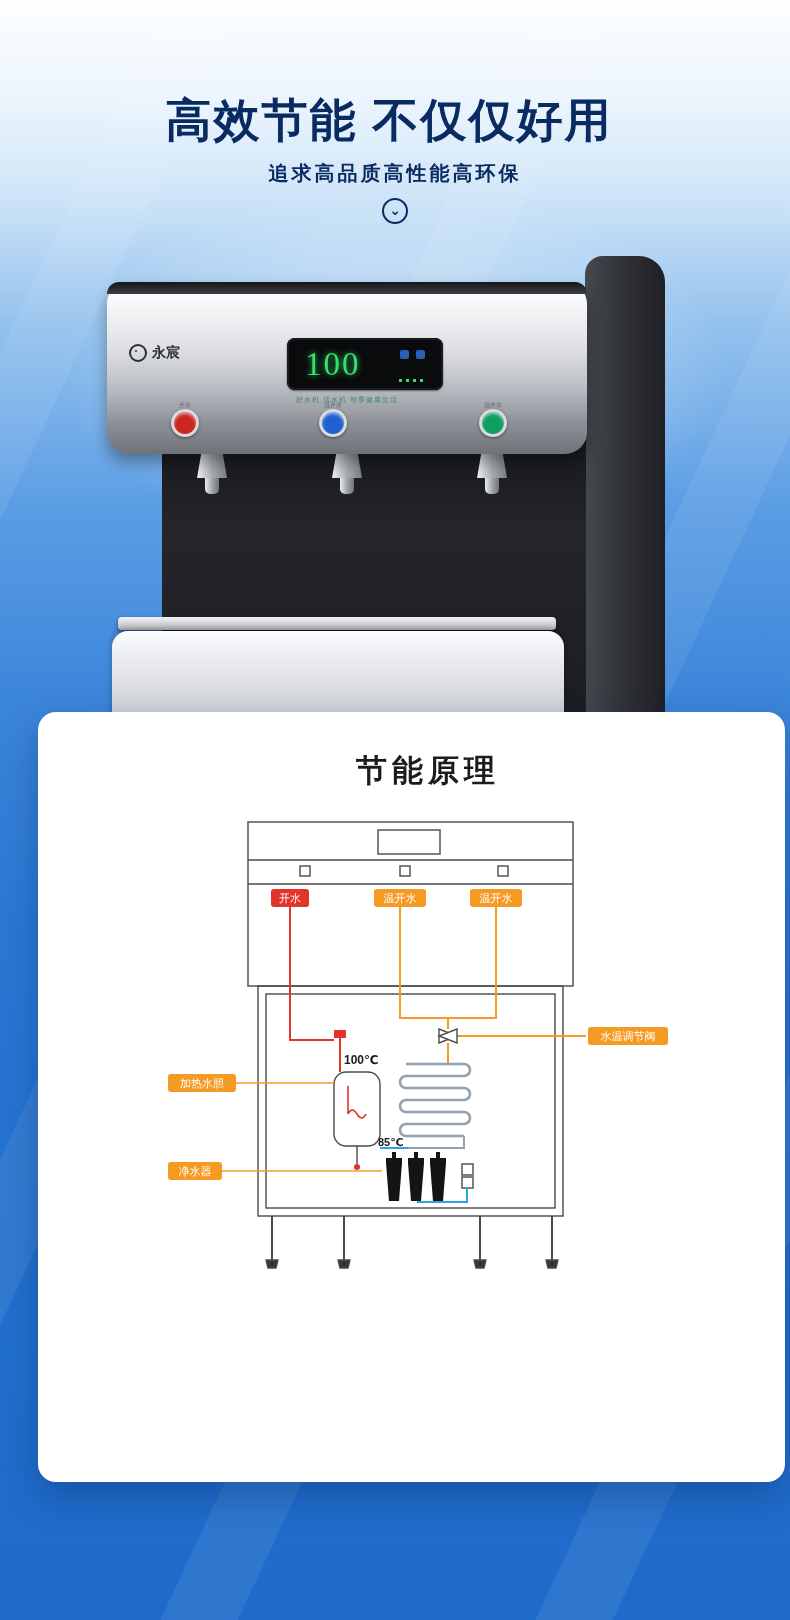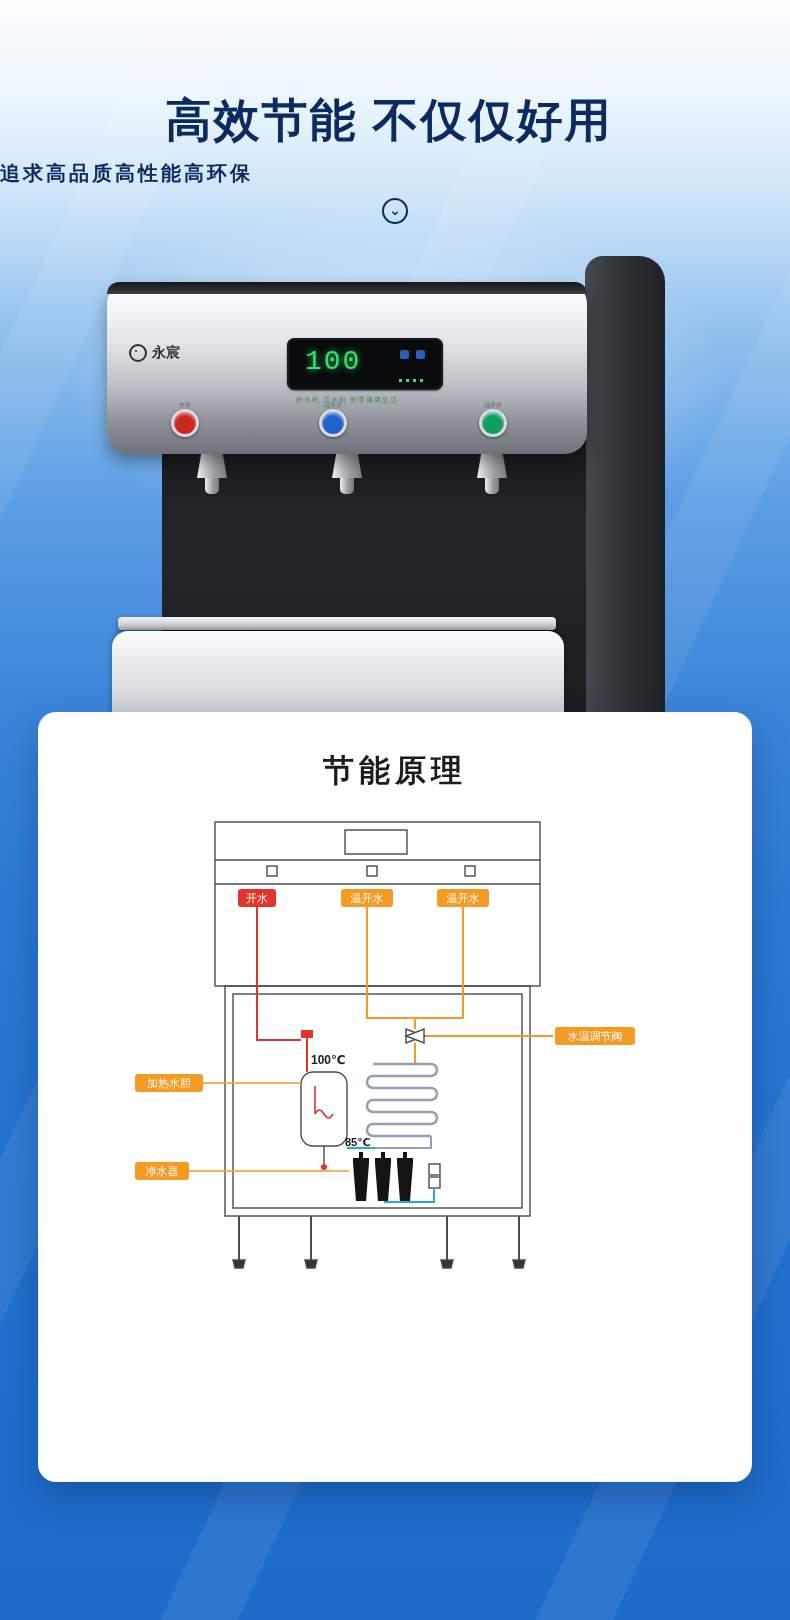--- a/index.html
+++ b/index.html
@@ -7,21 +7,21 @@
     position:relative;width:790px;height:1620px;overflow:hidden;
     font-family:"Liberation Sans","DejaVu Sans",sans-serif;
     background:
       radial-gradient(60% 16% at 50% 23%, rgba(255,255,255,.55), rgba(255,255,255,0) 70%),
       repeating-linear-gradient(115deg, rgba(255,255,255,0) 0 150px, rgba(255,255,255,.07) 150px 220px, rgba(255,255,255,0) 220px 340px),
       linear-gradient(180deg,#fdfeff 0%,#ecf5fd 6%,#cfe5f8 12%,#94c2ee 20%,#5c9ee4 31%,#3c86da 43%,#2b79d4 56%,#2472cf 72%,#1e6bca 100%);
   }
   
   .hero-title{position:absolute;top:90px;left:0;right:12px;text-align:center;
     font-size:46px;font-weight:bold;color:var(--accent,#0a2a62);letter-spacing:2px;}
-  .hero-subtitle{position:absolute;top:160px;left:0;right:0;
+  .hero-subtitle{position:absolute;top:160px;left:0;right:0;text-align:center;
     font-size:20px;font-weight:600;color:var(--accent,#0a2a62);letter-spacing:3px;}
   .scroll-icon{position:absolute;top:198px;left:50%;transform:translateX(-50%);
     width:22px;height:22px;border:2px solid var(--accent,#0a2a62);border-radius:50%;
     color:var(--accent,#0a2a62);font-size:14px;line-height:20px;text-align:center;font-weight:bold;}
   
   .machine{position:absolute;left:0;top:0;width:100%;height:100%;pointer-events:none;}
   .side-panel{position:absolute;left:585px;top:256px;width:80px;height:470px;z-index:1;
     border-radius:18px 26px 0 0;background:linear-gradient(90deg,#45484e,#2b2d32 60%,#1f2126);}
   .body-dark{position:absolute;left:162px;top:440px;width:424px;height:290px;z-index:1;
     background:linear-gradient(180deg,#17191d,#24262b 30%,#1b1d21);}
@@ -30,21 +30,21 @@
     background:linear-gradient(180deg,#ffffff 0%,#f2f3f5 18%,#dcdee2 40%,#b9bcc2 62%,#8d9097 82%,#6f7278 100%);}
   .head::before{content:"";position:absolute;top:0;left:0;right:0;height:12px;
     border-radius:22px 22px 0 0;background:linear-gradient(180deg,#141619,#3a3d43);}
   .brand{position:absolute;left:22px;top:62px;display:flex;align-items:center;gap:5px;
     color:#2b2e33;font-weight:bold;font-size:14px;justify-content:flex-end;}
   .brand-icon{width:14px;height:14px;border:2px solid #2b2e33;border-radius:50%;position:relative;}
   .brand-icon::after{content:"";position:absolute;left:4px;top:4px;width:2px;height:2px;background:#2b2e33;border-radius:50%;}
   .display{position:absolute;left:180px;top:56px;width:156px;height:52px;background:#090b0d;
     border-radius:8px;box-shadow:inset 0 0 0 2px #171a1e, 0 1px 2px rgba(0,0,0,.5);}
   .display-value{position:absolute;left:18px;top:8px;color:var(--digit_green,#35e06e);
-    font-family:Liberation Mono, monospace;font-size:28px;letter-spacing:2px;
+    font-family:Liberation Serif, serif;font-size:33px;letter-spacing:2px;
     text-shadow:0 0 6px rgba(53,224,110,.85);}
   .disp-ico{position:absolute;width:9px;height:9px;border-radius:2px;background:#2f6fd4;opacity:.85;}
   .disp-ico.a{right:34px;top:12px;}
   .disp-ico.b{right:18px;top:12px;}
   .disp-dots{position:absolute;right:18px;bottom:8px;width:26px;height:3px;
     background:repeating-linear-gradient(90deg,#35e06e 0 3px,transparent 3px 7px);}
   .display-tagline{position:absolute;left:0;right:0;top:113px;text-align:center;
     font-size:7px;color:#3f8a5e;letter-spacing:1px;}
   .mbtn{position:absolute;top:127px;width:22px;height:22px;border-radius:50%;
     border:3px solid #d9dbdf;box-shadow:inset 0 2px 3px rgba(255,255,255,.55), 0 1px 3px rgba(0,0,0,.45);}
@@ -58,21 +58,21 @@
   .faucet .fspout{position:absolute;left:10px;top:26px;width:14px;height:16px;
     border-radius:0 0 5px 5px;background:linear-gradient(90deg,#eceef1,#9b9ea4 55%,#73767c);}
   .faucet.f1{left:195px;} .faucet.f2{left:330px;} .faucet.f3{left:475px;}
   .tray{position:absolute;left:118px;top:617px;width:438px;height:13px;z-index:2;
     border-radius:4px;background:linear-gradient(180deg,#f2f3f6,#b4b7bd);box-shadow:0 2px 4px rgba(0,0,0,.45);}
   .lower-panel{position:absolute;left:112px;top:631px;width:452px;height:95px;z-index:2;
     border-radius:16px 16px 0 0;box-shadow:0 -2px 6px rgba(0,0,0,.3);
     background:linear-gradient(180deg,#fbfcfd,#e2e4e8 45%,#c6c9cf);}
   
   .card{position:absolute;left:38px;top:712px;width:714px;height:770px;z-index:5;
-    background:#ffffff;border-radius:18px;box-shadow:0 14px 34px rgba(8,40,96,.35);}
+    background:#ffffff;border-radius:18px;box-shadow:0 14px 34px rgba(8,40,96,.35);padding-left:33px;}
   .card-title{margin:38px 0 0;text-align:center;font-size:31px;font-weight:bold;
     color:#1c1c1c;letter-spacing:5px;}
   .card-sub{margin-top:12px;display:flex;align-items:center;justify-content:center;gap:14px;}
   .card-sub .rule{width:58px;height:1px;background:#cfcfcf;}
   .card-sub .card-subtitle{color:#9a9a9a;font-size:12px;letter-spacing:2px;}
   .diagram-wrap{margin:22px auto 0;width:520px;height:470px;}
   .diagram-wrap svg{display:block;}
   .desc{margin:26px 96px 0 98px;font-size:17.5px;line-height:1.72;font-weight:600;
     color:#0a0a0a;text-align:justify;}
   svg text{font-family:"Liberation Sans","DejaVu Sans",sans-serif;}

